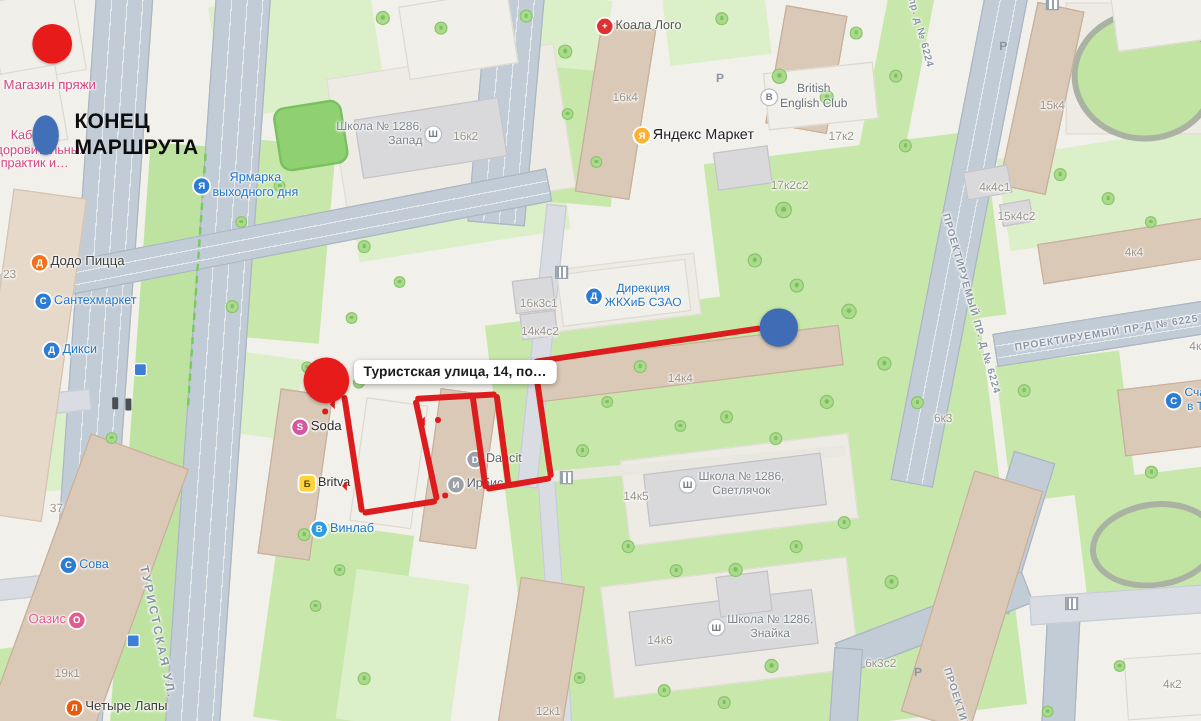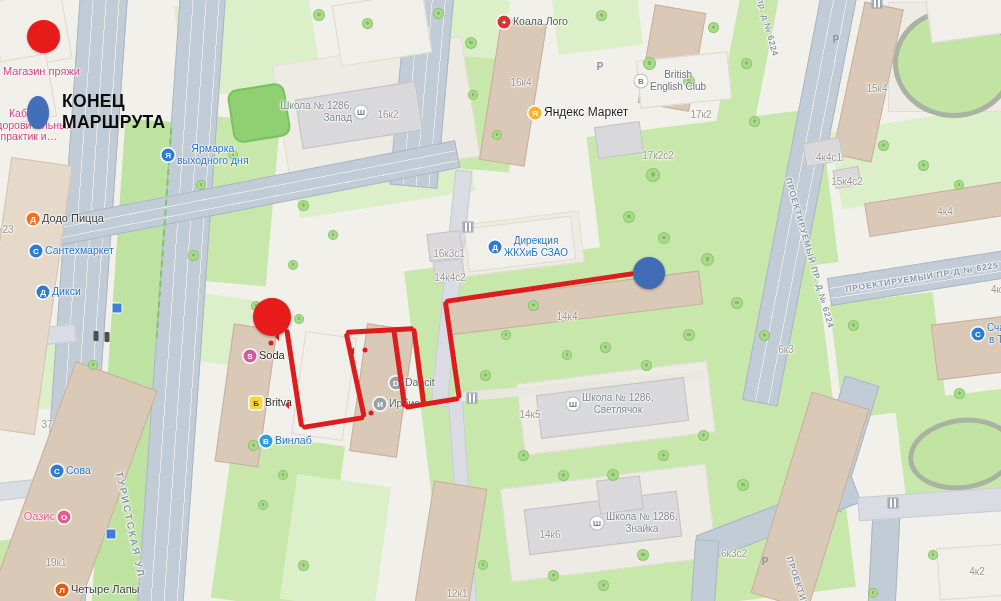--- a/index.html
+++ b/index.html
@@ -286,20 +286,23 @@
       <div class="rseg" style="left: 459px; top: 395.75px; width: 98.0051px; height: 4.5px; background: rgb(221, 29, 29); transform: rotate(-98.2128deg);"></div>
       <div class="rseg" style="left: 445px; top: 298.75px; width: 191.063px; height: 4.5px; background: rgb(221, 29, 29); transform: rotate(-8.42697deg);"></div>
       <div class="rdot" style="left: 271px; top: 343px; background: rgb(221, 29, 29);"></div>
       <div class="rdot" style="left: 365px; top: 350px; background: rgb(221, 29, 29);"></div>
       <div class="rdot" style="left: 371px; top: 413px; background: rgb(221, 29, 29);"></div>
       <div class="rarrow" style="left: 275px; top: 332.5px; border-right-color: rgb(221, 29, 29); transform: rotate(0deg);"></div>
       <div class="rarrow" style="left: 350px; top: 346.5px; border-right-color: rgb(221, 29, 29); transform: rotate(0deg);"></div>
       <div class="rarrow" style="left: 285px; top: 400.5px; border-right-color: rgb(221, 29, 29); transform: rotate(0deg);"></div>
     </div>
 
+  <div class="tooltip" style="left: 295px; top: 300px;">
+    <span>Туристская улица, 14, по…</span>
+  </div>
 
   <div class="marker start" style="left: 253px; top: 298px; height: 38px; width: 38px; background: rgb(232, 27, 27);"></div>
   <div class="marker end" style="left: 633px; top: 257px; height: 32px; width: 32px; background: rgb(63, 108, 181);"></div>
 
   <div id="legend">
     <div class="legend-row r0">
       <span class="legend-dot" style="background: rgb(232, 27, 27);"></span>
     </div>
     <div class="legend-row r1">
       <span class="legend-dot" style="background: rgb(66, 112, 184);"></span>

